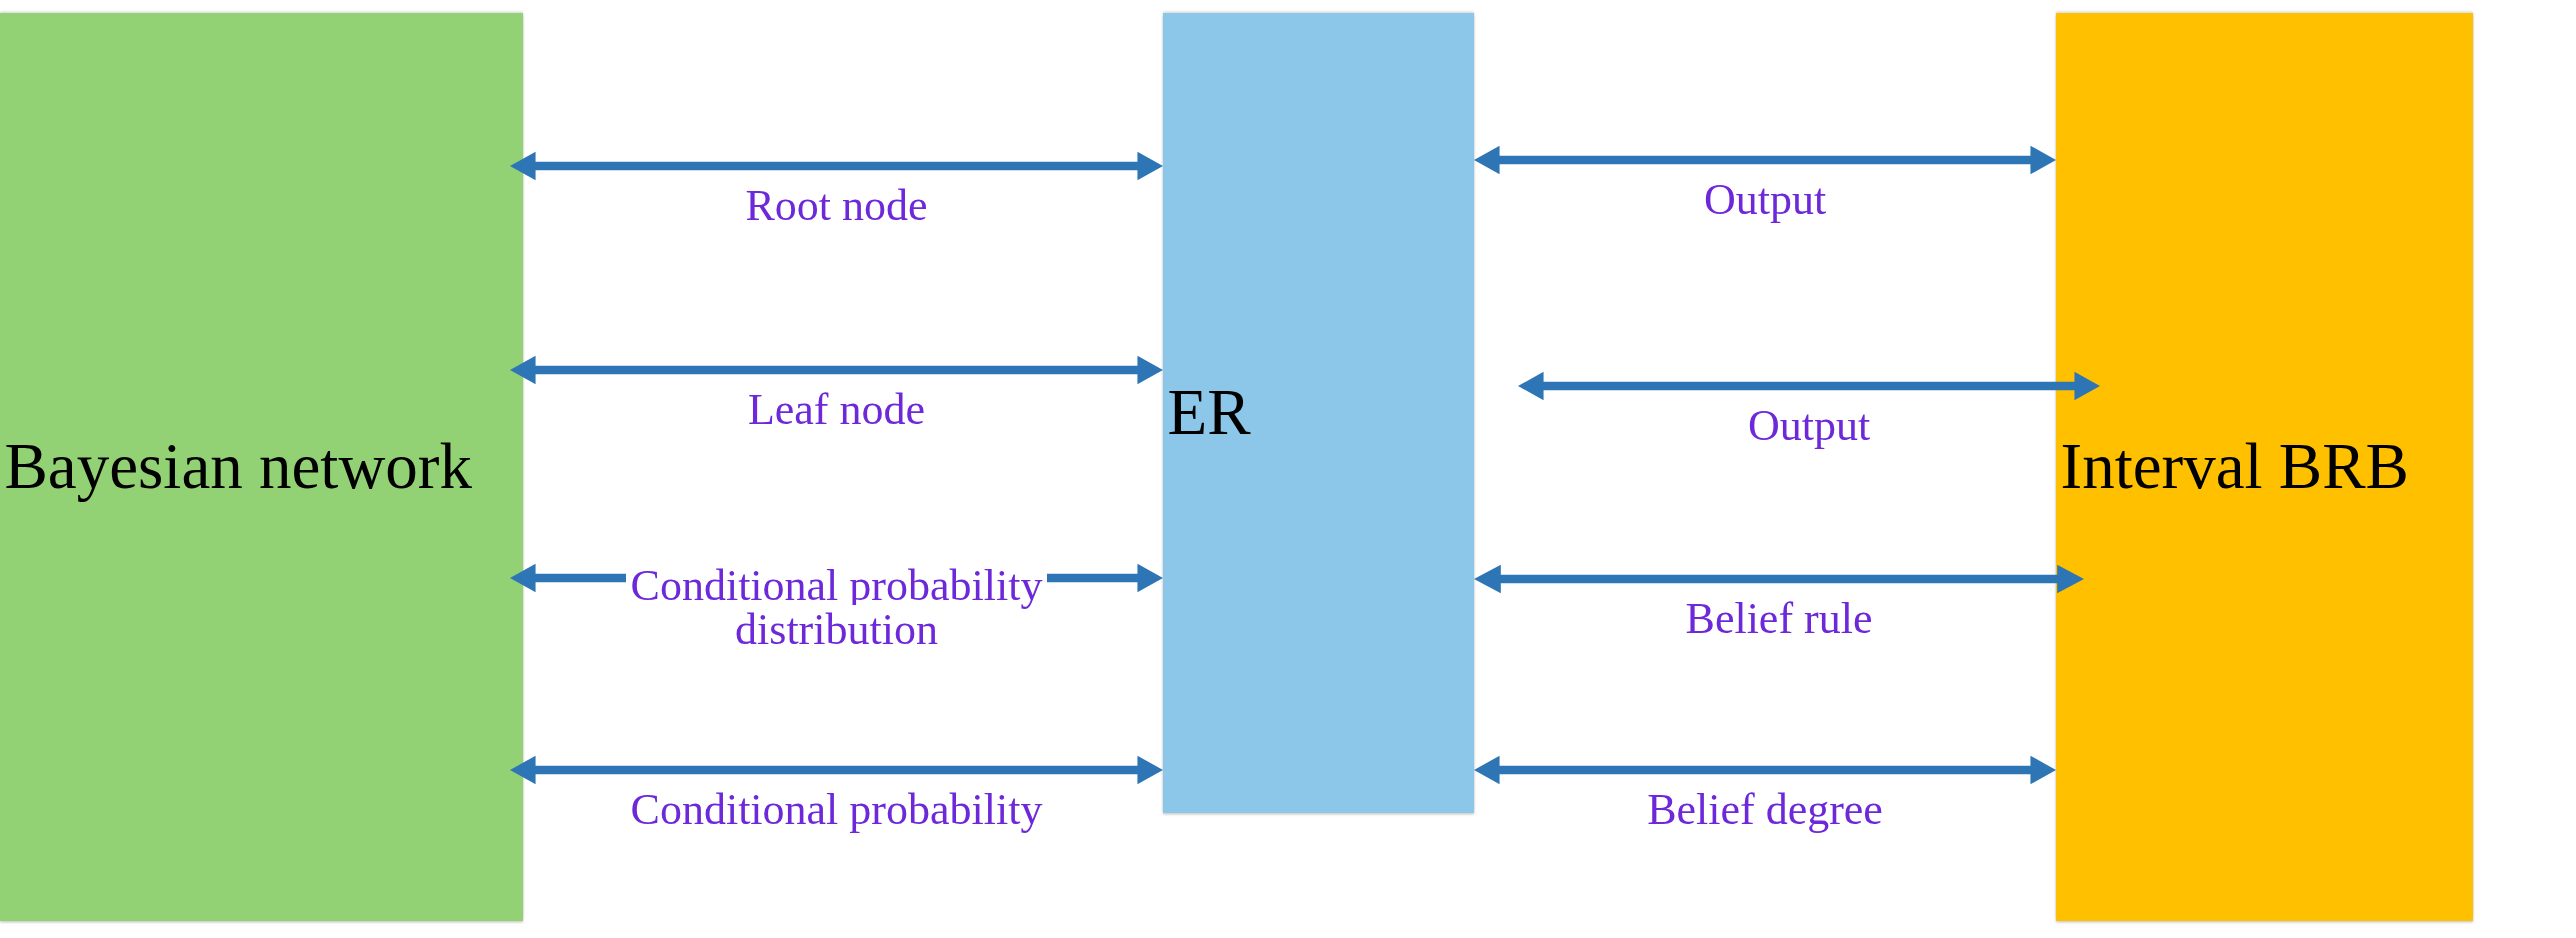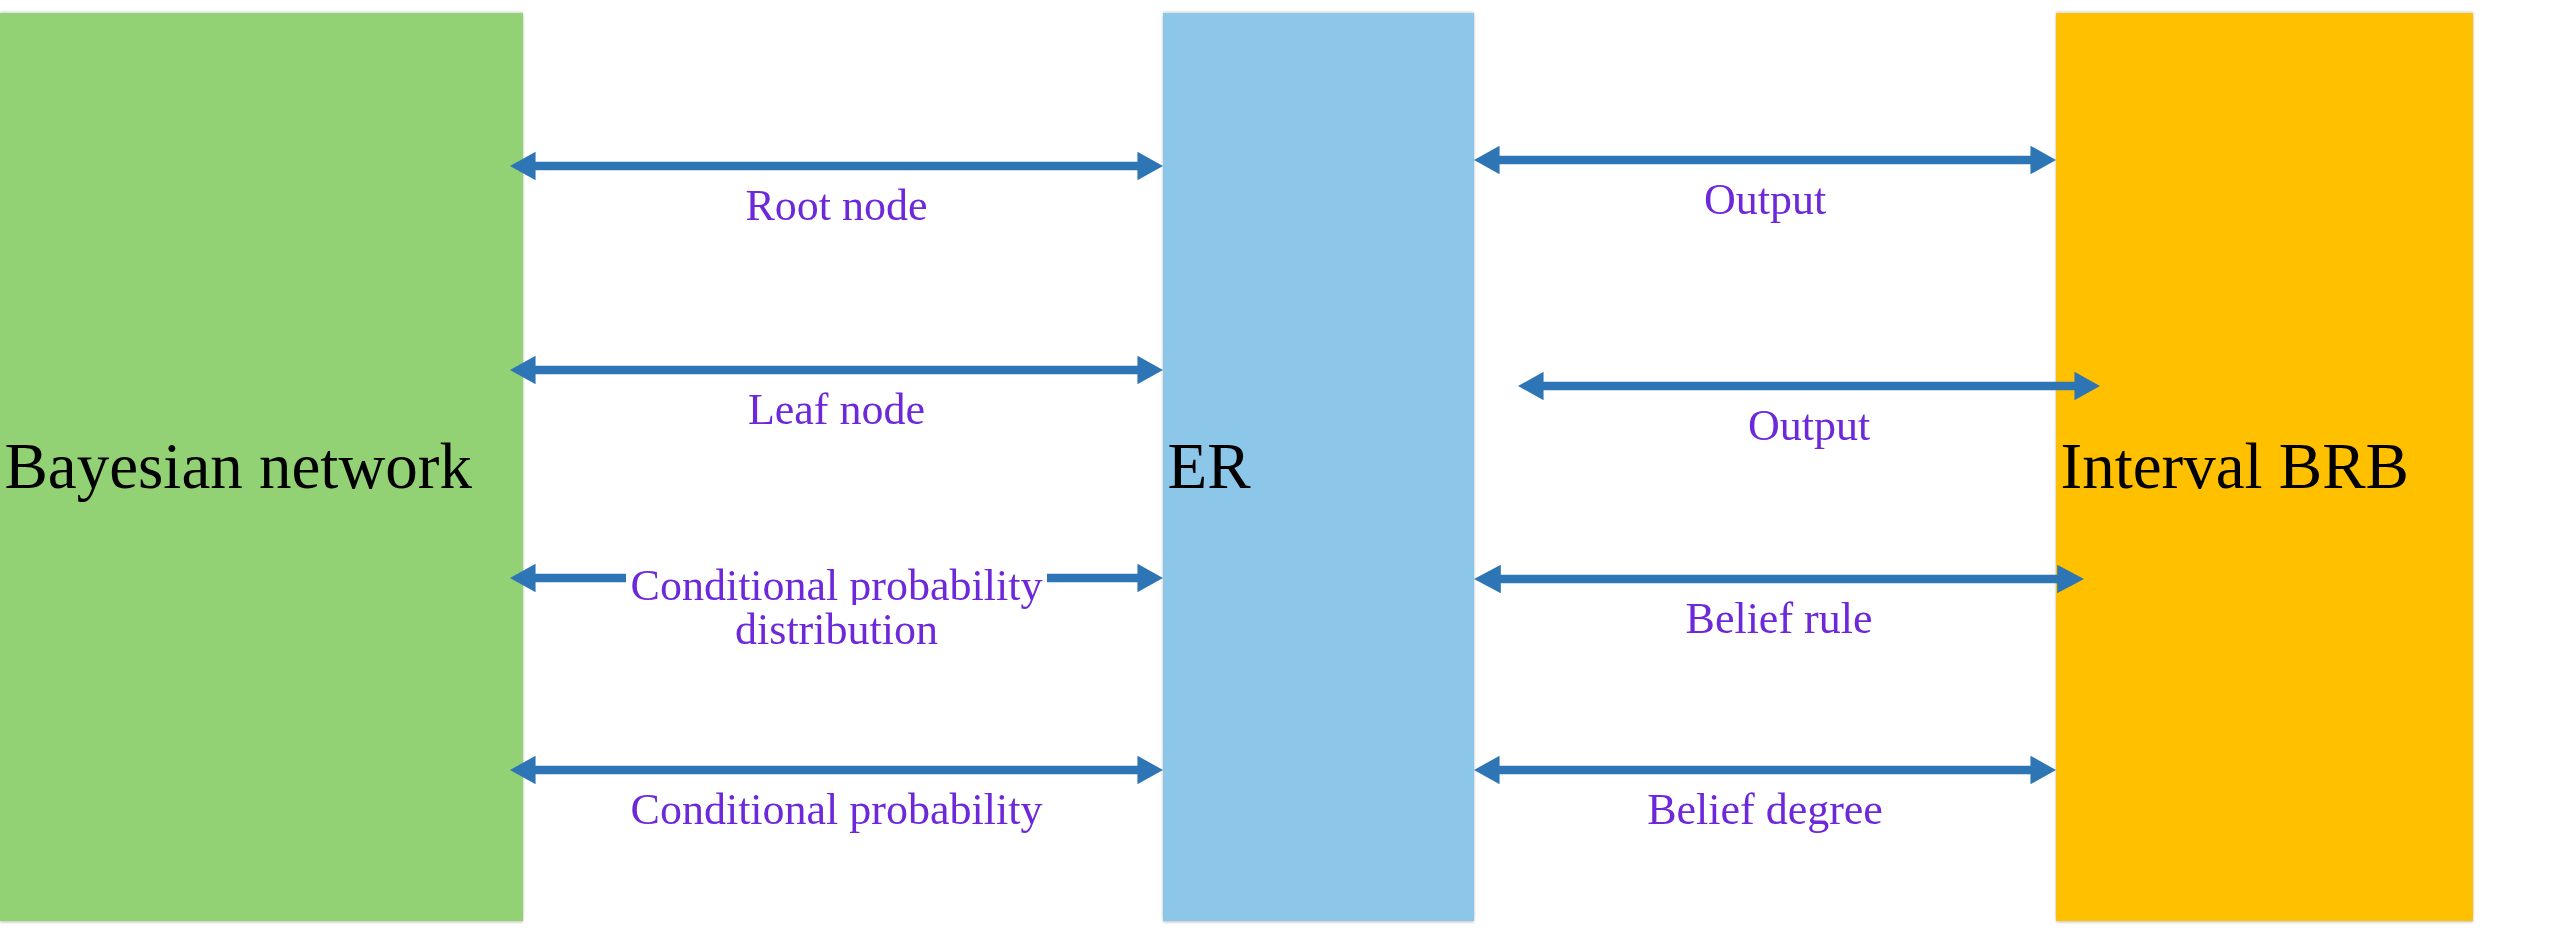--- a/index.html
+++ b/index.html
@@ -33,21 +33,21 @@
     padding: 0 4.5px;
     box-sizing: border-box;
   }
 
   #block-bayesian {
     left: 0px;   top: 12.8px;  width: 523px;  height: 908px;
     background: #92D174;
     font-size: 65px;
   }
   #block-er {
-    left: 1163px; top: 12.8px; width: 311px;  height: 908px;
+    left: 1163px; top: 12.8px; width: 311px;  height: 800px;
     background: #8CC6E9;
     font-size: 65px;
   }
   #block-brb {
     left: 2056px; top: 12.8px; width: 417px;  height: 908px;
     background: #FFC000;
     font-size: 65px;
   }
 
   

